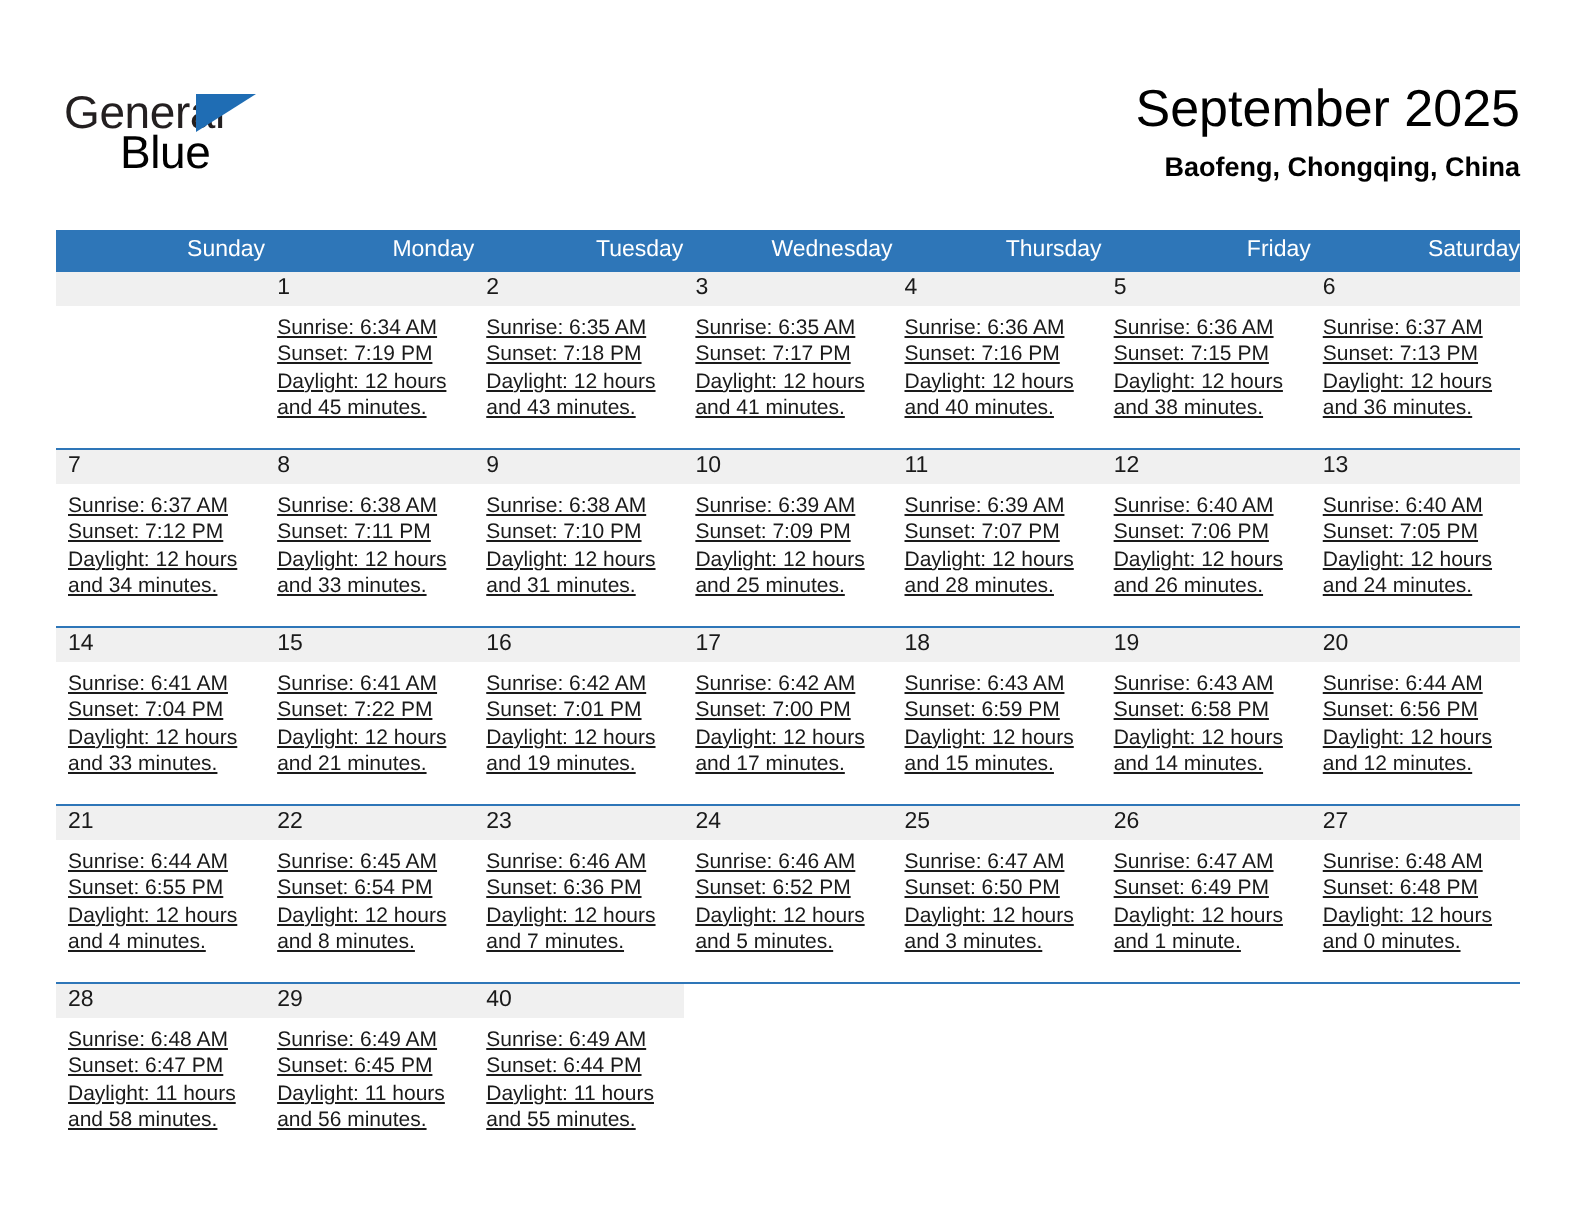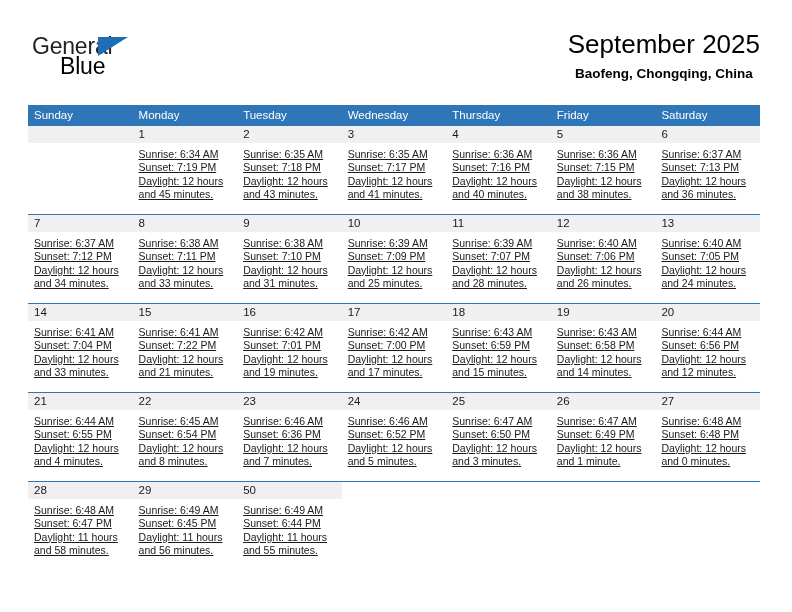--- a/index.html
+++ b/index.html
@@ -13,20 +13,21 @@
     font-family: "Liberation Sans", sans-serif;
     color: #000000;
     overflow: hidden;
   }
 
   .page {
     position: relative;
     width: 792px;
     height: 500px;
     box-sizing: border-box;
+    margin-top: 10px;
   }
 
   
   .header {
     position: absolute;
     left: 28px;
     top: 28px;
     width: 732px;
     height: 68px;
   }
@@ -65,21 +66,21 @@
     width: 0;
     height: 0;
     border-left: 30px solid #1f6db4;
     border-bottom: 19px solid transparent;
   }
 
   .title-block {
     position: absolute;
     right: 0px;
     top: 0px;
-    text-align: center;
+    text-align: right;
   }
   .cal-title {
     font-size: 26px;
     font-weight: normal;
     color: #000000;
     line-height: 32px;
     white-space: nowrap;
   }
   .cal-subtitle {
     font-size: 13.5px;
@@ -97,21 +98,21 @@
     top: 105px;
     width: 732px;
     border-collapse: collapse;
     table-layout: fixed;
   }
   .cal th {
     background: #2e76b8;
     color: #ffffff;
     font-size: 11.5px;
     font-weight: normal;
-    text-align: left;
+    text-align: right;
     padding: 4px 0 5px 6px;
     height: 12px;
     border: none;
   }
   .cal td {
     vertical-align: top;
     padding: 0;
     border: none;
     border-top: 1px solid #2e76b8;
     height: 88px;
@@ -509,21 +510,21 @@
               <div class="info">
                 <div>Sunrise: 6:49 AM</div>
                 <div>Sunset: 6:45 PM</div>
                 <div>Daylight: 11 hours</div>
                 <div>and 56 minutes.</div>
               </div>
             </div>
           </td>
           <td>
             <div class="cell-inner">
-              <div class="daynum-band">50</div>
+              <div class="daynum-band">40</div>
               <div class="info">
                 <div>Sunrise: 6:49 AM</div>
                 <div>Sunset: 6:44 PM</div>
                 <div>Daylight: 11 hours</div>
                 <div>and 55 minutes.</div>
               </div>
             </div>
           </td>
           <td>
             <div class="cell-inner cell-void">

